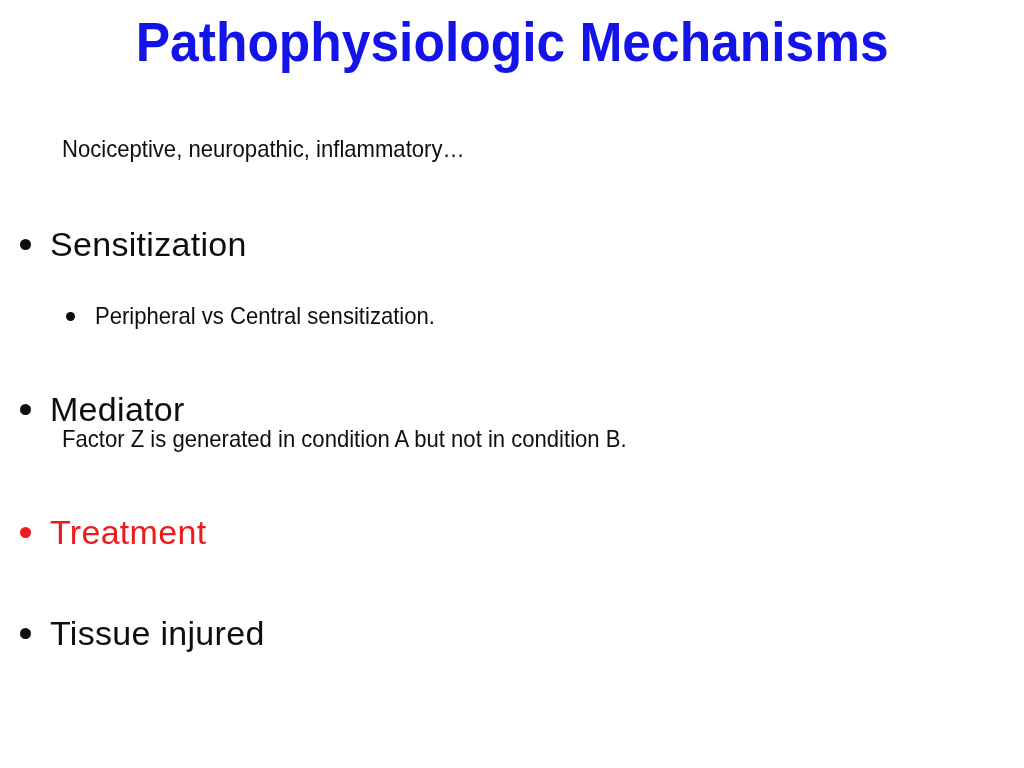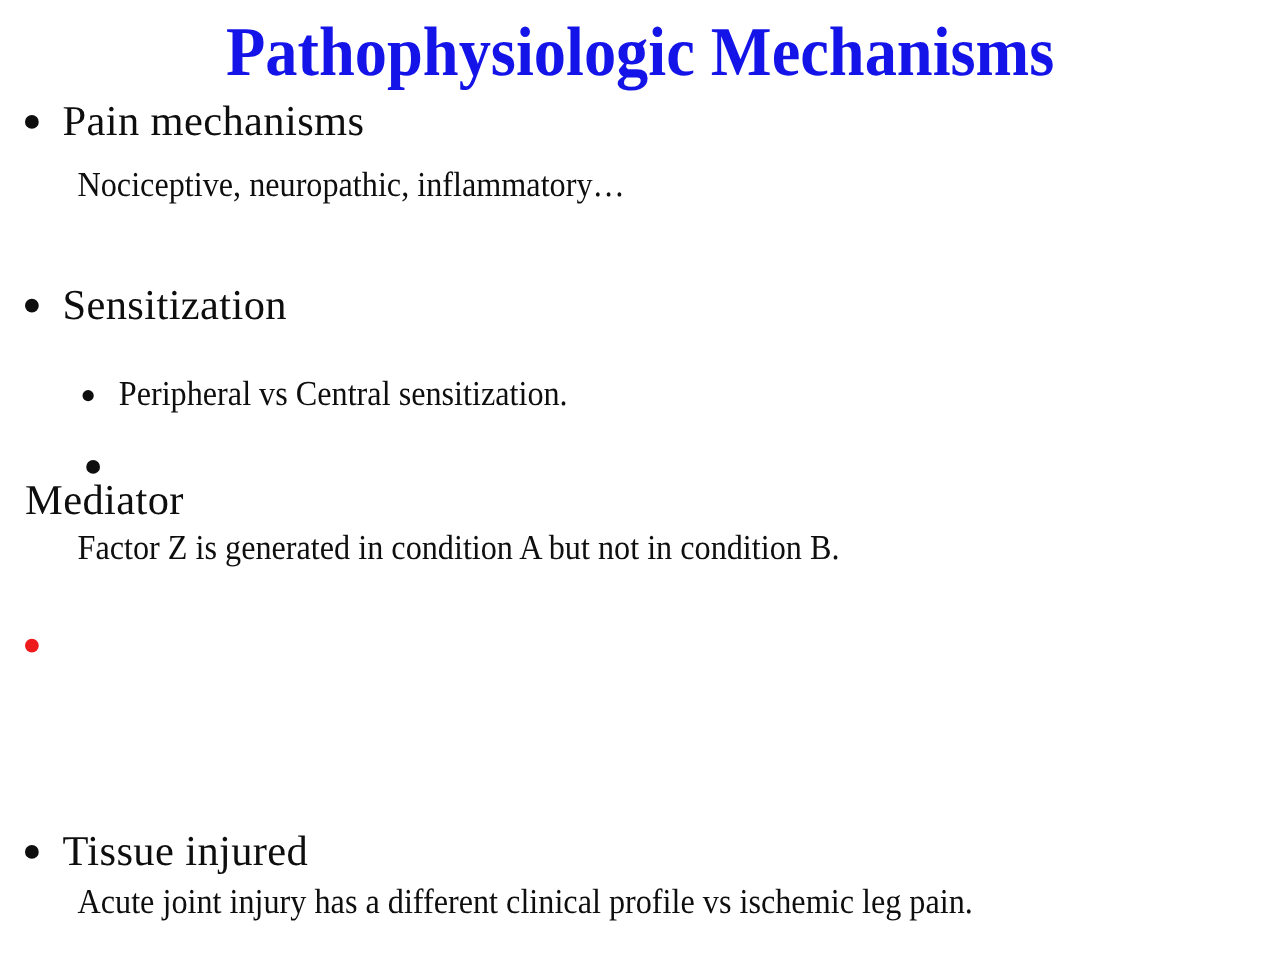--- a/index.html
+++ b/index.html
@@ -6,21 +6,21 @@
     margin: 0;
     padding: 0;
     background: #ffffff;
   }
   .slide {
     position: relative;
     width: 1024px;
     height: 768px;
     background: var(--color-background, #ffffff);
     overflow: hidden;
-    font-family: Liberation Serif, serif;
+    font-family: Liberation Sans, sans-serif;
     color: var(--color-body_black, #0e0e0e);
   }
   .line {
     position: absolute;
     display: flex;
     align-items: center;
     white-space: nowrap;
   }
   .title-line {
     left: 0;
@@ -36,21 +36,21 @@
     display: inline-block;
     transform: scaleX(0.92);
     transform-origin: 50% 50%;
   }
   .label-line {
     font-size: 34px;
     line-height: 43px;
     letter-spacing: 0.3px;
   }
   .sub-line {
-    font-size: 28px;
+    font-size: 24px;
     line-height: 40px;
     justify-content: flex-end;
   }
   .sub-line .cond {
     display: inline-block;
     transform: scaleX(0.92);
     transform-origin: 0 50%;
   }
   .dot {
     display: inline-block;
@@ -75,50 +75,44 @@
 </style>
 </head>
 <body>
 
 <div class="slide">
 
   <div class="line title-line">
     <span class="cond">Pathophysiologic Mechanisms</span>
   </div>
 
-  <div class="line label-line" style="left:20px; top:76px;">
-    <span class="dot"></span>
-    <span class="cond">Pain mechanisms</span>
-  </div>
   <div class="line sub-line" style="left:62px; top:129px;">
     <span class="cond">Nociceptive, neuropathic, inflammatory…</span>
   </div>
 
   <div class="line label-line" style="left:20px; top:223px;text-align:right;">
     <span class="dot"></span>
     <span class="cond">Sensitization</span>
   </div>
   <div class="line sub-line" style="left:66px; top:272px;margin-top:24px;">
     <span class="dot small"></span>
     <span class="cond">Peripheral vs Central sensitization.</span>
   </div>
 
-  <div class="line label-line" style="left:20px; top:368px;flex-direction:column;">
+  <div class="line label-line" style="left:20px; top:388px;">
     <span class="dot"></span>
     <span class="cond">Mediator</span>
   </div>
   <div class="line sub-line" style="left:62px; top:419px;">
     <span class="cond">Factor Z is generated in condition A but not in condition B.</span>
   </div>
 
   <div class="line label-line red" style="left:20px; top:511px;">
     <span class="dot"></span>
+    <span class="cond">Treatment</span>
   </div>
 
-  <div class="line label-line" style="left:20px; top:660px;">
+  <div class="line label-line" style="left:20px; top:612px;">
     <span class="dot"></span>
     <span class="cond">Tissue injured</span>
-  </div>
-  <div class="line sub-line" style="left:62px; top:702px;">
-    <span class="cond">Acute joint injury has a different clinical profile vs ischemic leg pain.</span>
   </div>
 
 </div>
 
 </body></html>

